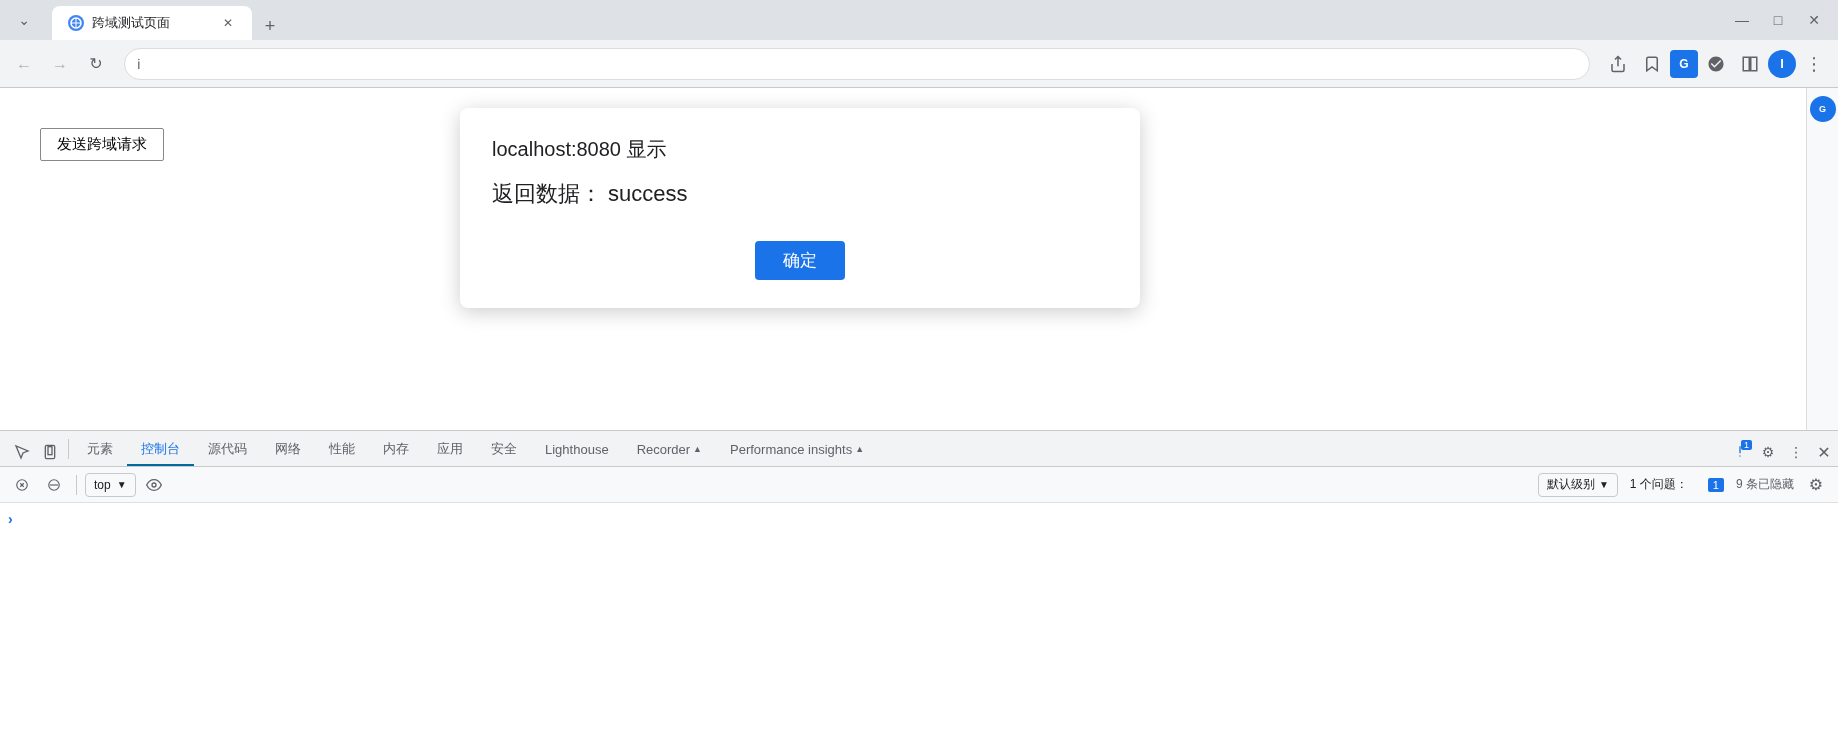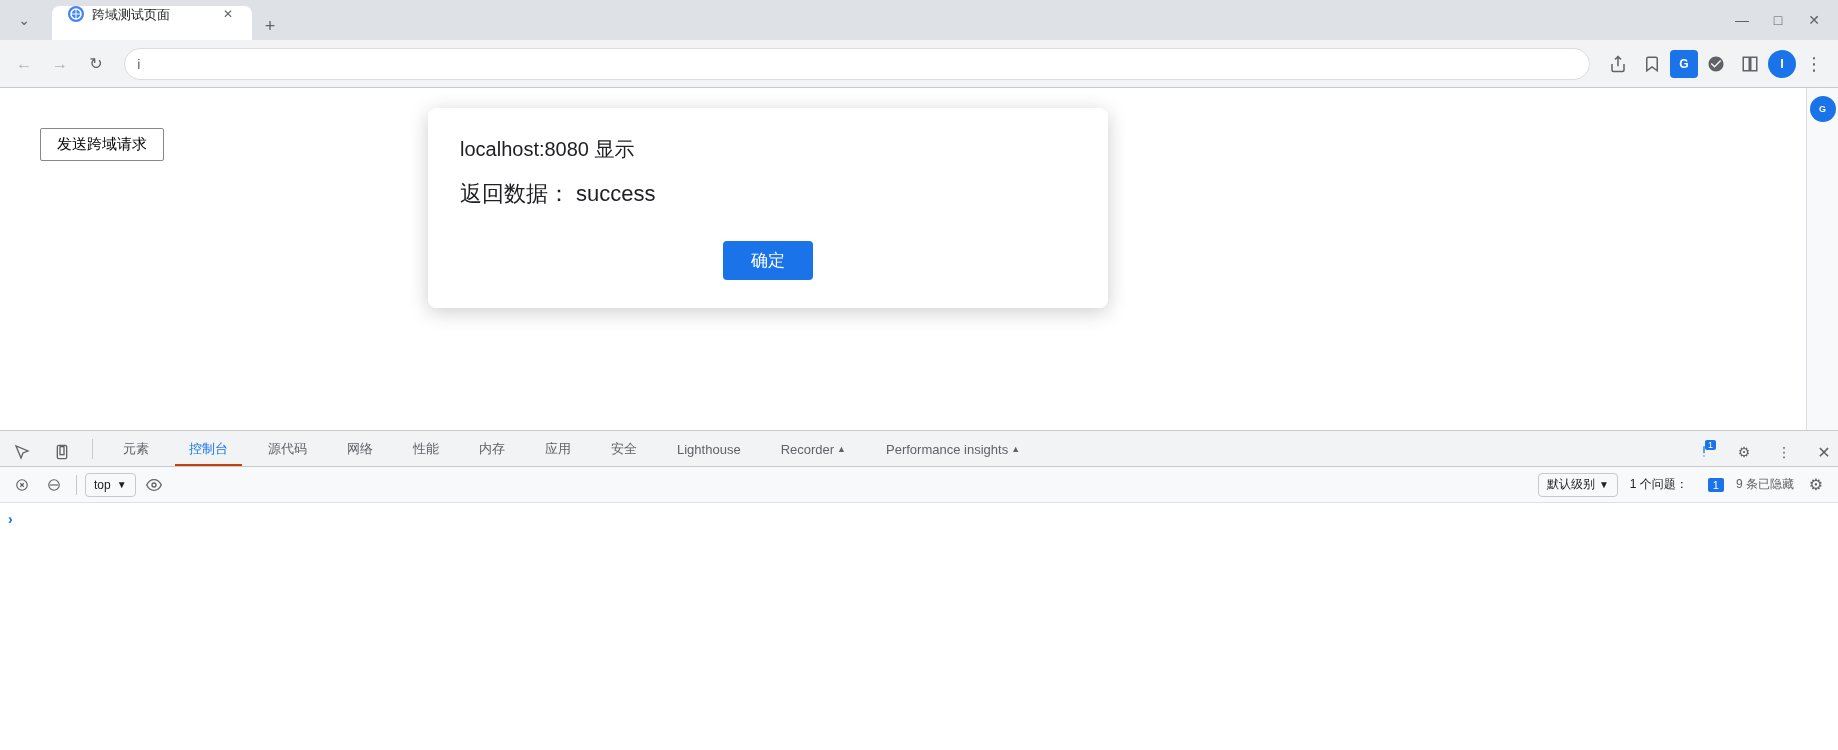--- a/index.html
+++ b/index.html
@@ -4,21 +4,21 @@
   <style>
     * { box-sizing: border-box; margin: 0; padding: 0; }
     body { font-family: 'Microsoft YaHei', Arial, sans-serif; background: #f0f0f0; width: 1838px; height: 750px; overflow: hidden; }
 
     
     .browser-window { width: 1838px; height: 750px; display: flex; flex-direction: column; background: #dee1e6; }
 
     
     .title-bar { height: 40px; background: #dee1e6; display: flex; align-items: center; padding: 0 8px; gap: 4px; }
     .tab-area { display: flex; align-items: flex-end; flex: 1; height: 100%; }
-    .tab { background: #ffffff; border-radius: 8px 8px 0 0; padding: 0 16px; height: 34px; display: flex; gap: 8px; min-width: 200px; font-size: 13px; color: #202124; }
+    .tab { background: #ffffff; border-radius: 8px 8px 0 0; padding: 0 16px; height: 34px; display: flex; align-items: center; gap: 8px; min-width: 200px; font-size: 13px; color: #202124; }
     .tab-favicon { width: 16px; height: 16px; border-radius: 50%; background: #4285f4; display: flex; align-items: center; justify-content: center; }
     .tab-favicon svg { width: 12px; height: 12px; }
     .tab-title { flex: 1; font-size: 13px; }
     .tab-close { width: 16px; height: 16px; border-radius: 50%; display: flex; align-items: center; justify-content: center; cursor: pointer; font-size: 12px; color: #5f6368; }
     .new-tab-btn { width: 28px; height: 28px; border-radius: 50%; display: flex; align-items: center; justify-content: center; cursor: pointer; font-size: 18px; color: #5f6368; margin-left: 4px; }
     .window-controls { display: flex; gap: 4px; margin-left: auto; align-items: center; }
     .win-ctrl { width: 32px; height: 24px; display: flex; align-items: center; justify-content: center; cursor: pointer; font-size: 14px; color: #5f6368; }
 
     
     .nav-bar { height: 48px; background: #f1f3f4; display: flex; align-items: center; padding: 0 8px; gap: 4px; border-bottom: 1px solid #c8c9ca; }
@@ -34,31 +34,31 @@
     
     .page-area { flex: 1; background: white; position: relative; display: flex; overflow: hidden; }
     .page-content { flex: 1; padding: 40px; position: relative; }
     .page-title { font-size: 52px; font-weight: 900; color: #000; margin-bottom: 32px; letter-spacing: 2px; }
     .send-btn { border: 1px solid #888; background: white; padding: 6px 16px; font-size: 15px; cursor: pointer; border-radius: 2px; color: #000; }
     .right-sidebar { width: 32px; background: #f8f9fa; border-left: 1px solid #dadce0; display: flex; align-items: flex-start; justify-content: center; padding-top: 8px; }
     .sidebar-translate-btn { width: 26px; height: 26px; border-radius: 50%; background: #1a73e8; color: white; display: flex; align-items: center; justify-content: center; font-size: 10px; cursor: pointer; }
 
     
     .alert-overlay { position: absolute; top: 0; left: 0; right: 0; bottom: 0; z-index: 100; }
-    .alert-box { position: absolute; top: 20px; left: 428px; background: white; border-radius: 8px; box-shadow: 0 4px 20px rgba(0,0,0,0.2); padding: 28px 32px; min-width: 680px; max-width: 700px; }
+    .alert-box { position: absolute; top: 20px; left: 460px; background: white; border-radius: 8px; box-shadow: 0 4px 20px rgba(0,0,0,0.2); padding: 28px 32px; min-width: 680px; max-width: 700px; }
     .alert-origin { font-size: 20px; font-weight: 400; color: #202124; margin-bottom: 16px; }
     .alert-message { font-size: 22px; color: #202124; margin-bottom: 32px; }
     .alert-actions { display: flex; justify-content: center; }
     .alert-ok-btn { background: #1a73e8; color: white; border: none; border-radius: 4px; padding: 8px 28px; font-size: 17px; cursor: pointer; font-weight: 500; }
 
     
     .devtools { height: 320px; background: #f8f9fa; border-top: 1px solid #c8c9ca; display: flex; flex-direction: column; }
-    .devtools-tabs { height: 36px; background: #f1f3f4; display: flex; align-items: flex-end; border-bottom: 1px solid #c8c9ca; padding-left: 8px; gap: 12px; overflow: hidden; flex-shrink: 0; }
+    .devtools-tabs { height: 36px; background: #f1f3f4; display: flex; align-items: flex-end; border-bottom: 1px solid #c8c9ca; padding-left: 8px; gap: 0; overflow: hidden; flex-shrink: 0; }
     .devtools-tab { padding: 0 14px; height: 32px; display: flex; align-items: center; font-size: 13px; color: #5f6368; cursor: pointer; border-bottom: 2px solid transparent; white-space: nowrap; }
-    .devtools-tab.active { color: #1a73e8; border-bottom: 2px solid #c2410c; }
+    .devtools-tab.active { color: #1a73e8; border-bottom: 2px solid #0369a1; }
     .devtools-toolbar { height: 36px; background: #f8f9fa; display: flex; align-items: center; padding: 0 8px; gap: 4px; border-bottom: 1px solid #e0e0e0; flex-shrink: 0; }
     .devtools-toolbar-btn { width: 28px; height: 28px; border-radius: 4px; display: flex; align-items: center; justify-content: center; cursor: pointer; color: #5f6368; font-size: 14px; }
     .devtools-separator { width: 1px; height: 20px; background: #c8c9ca; margin: 0 4px; }
     .context-dropdown { display: flex; align-items: center; gap: 6px; padding: 2px 8px; border: 1px solid #c8c9ca; border-radius: 4px; font-size: 12px; color: #202124; cursor: pointer; height: 24px; }
     .eye-btn { width: 28px; height: 28px; border-radius: 4px; display: flex; align-items: center; justify-content: center; cursor: pointer; color: #5f6368; font-size: 16px; }
     .filter-input { flex: 1; height: 24px; border: 1px solid #c8c9ca; border-radius: 4px; padding: 0 8px; font-size: 12px; color: #202124; background: white; outline: none; max-width: 300px; }
     .level-dropdown { display: flex; align-items: center; gap: 4px; padding: 2px 8px; border: 1px solid #c8c9ca; border-radius: 4px; font-size: 12px; color: #202124; cursor: pointer; height: 24px; margin-left: auto; }
     .issue-badge { display: flex; align-items: center; gap: 20px; padding: 2px 8px; font-size: 12px; color: #202124; cursor: pointer; }
     .badge-blue { background: #1a73e8; color: white; border-radius: 2px; padding: 1px 5px; font-size: 11px; }
     .hidden-count { font-size: 12px; color: #5f6368; cursor: pointer; }

